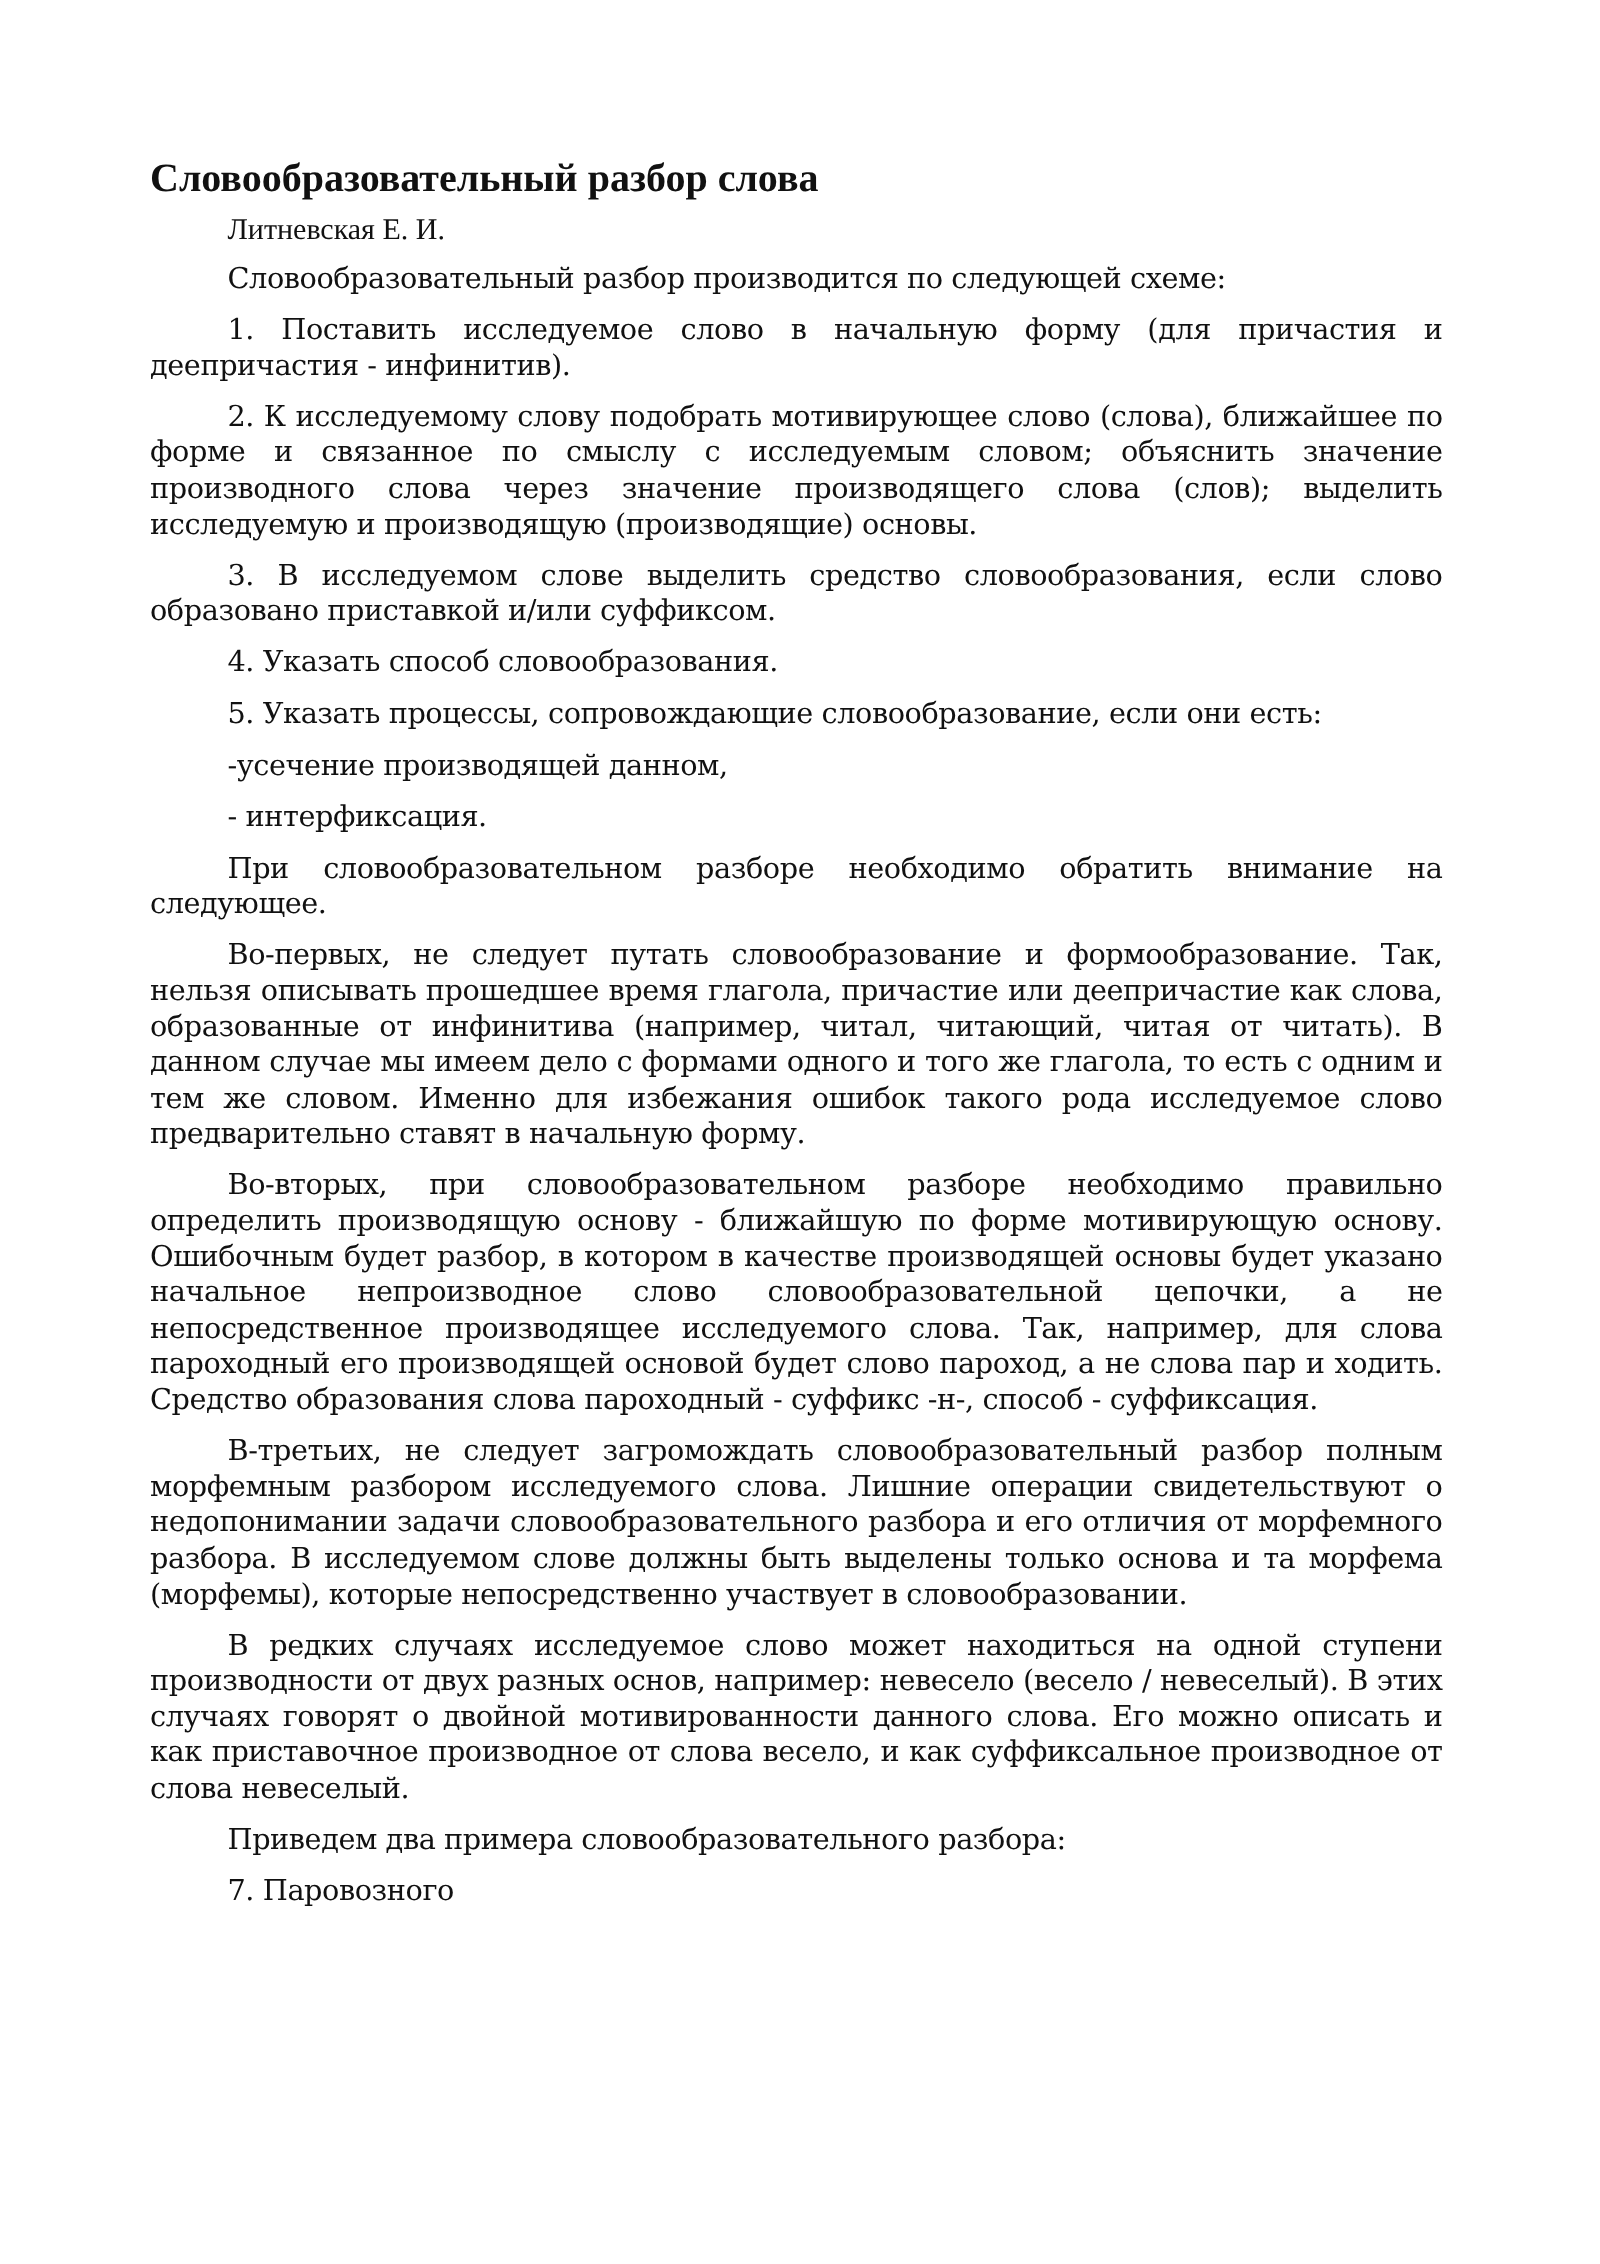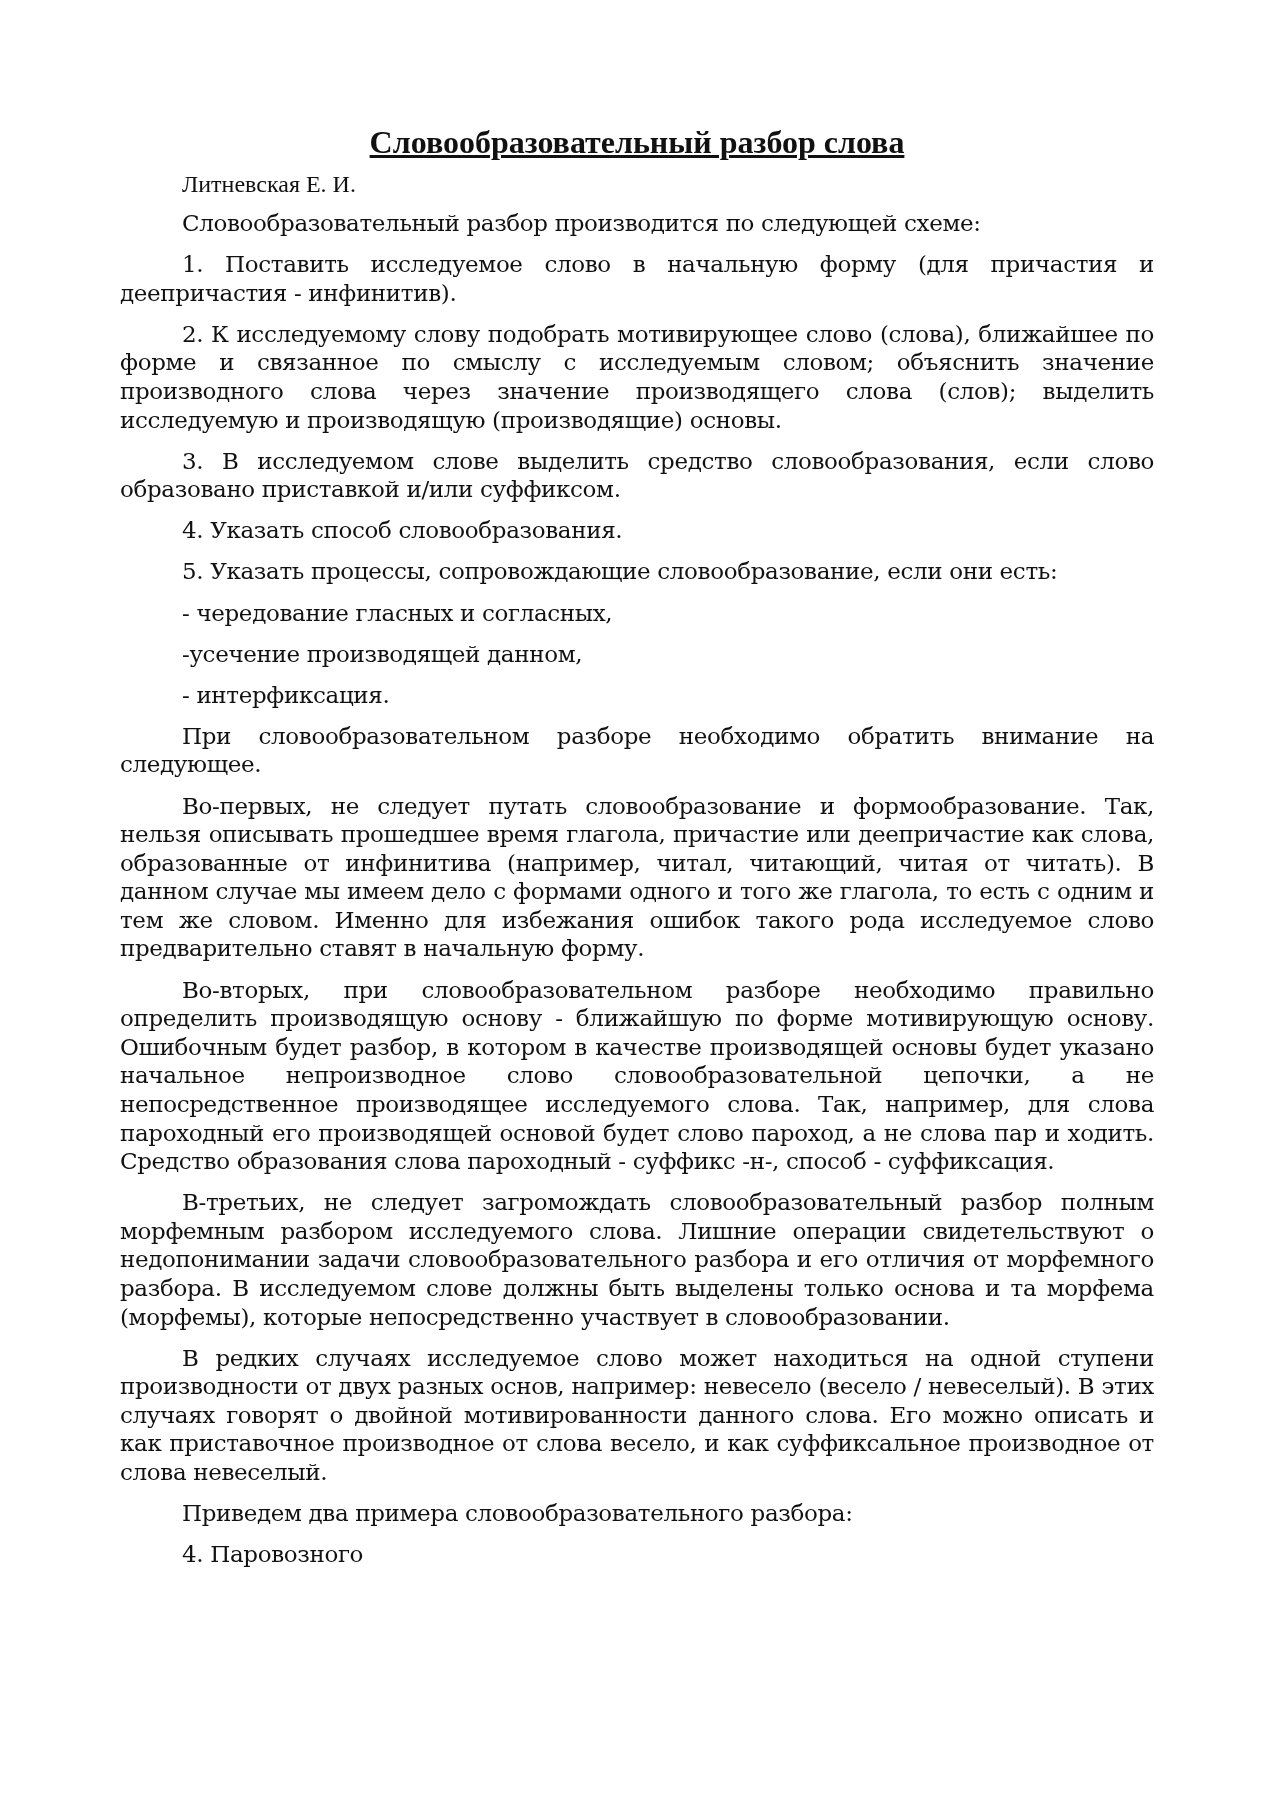--- a/index.html
+++ b/index.html
@@ -19,24 +19,23 @@
     position: absolute;
     left: 120px;
     top: 122px;
     width: 1034px;
   }
   .title {
     font-family: "Liberation Serif", serif;
     font-weight: bold;
     font-size: 32px;
     line-height: 40px;
-    text-align: center;
+    text-align: left;
     margin: 0 0 6px 0;
     letter-spacing: 0px;
-    text-decoration: underline;
   }
   .author {
     font-size: 24px;
     line-height: 32px;
     margin: 0 0 9px 0;
     text-indent: 62px;
     font-weight: normal;
     font-family: Liberation Serif, serif;
   }
   p {
@@ -55,23 +54,22 @@
 <div class="page">
   <h1 class="title">Словообразовательный разбор слова</h1>
   <div class="author">Литневская Е. И.</div>
 
   <p>Словообразовательный разбор производится по следующей схеме:</p>
   <p>1. Поставить исследуемое слово в начальную форму (для причастия и деепричастия - инфинитив).</p>
   <p>2. К исследуемому слову подобрать мотивирующее слово (слова), ближайшее по форме и связанное по смыслу с исследуемым словом; объяснить значение производного слова через значение производящего слова (слов); выделить исследуемую и производящую (производящие) основы.</p>
   <p>3. В исследуемом слове выделить средство словообразования, если слово образовано приставкой и/или суффиксом.</p>
   <p>4. Указать способ словообразования.</p>
   <p>5. Указать процессы, сопровождающие словообразование, если они есть:</p>
-  <p>- чередование гласных и согласных,</p>
   <p>-усечение производящей данном,</p>
   <p>- интерфиксация.</p>
   <p>При словообразовательном разборе необходимо обратить внимание на следующее.</p>
   <p>Во-первых, не следует путать словообразование и формообразование. Так, нельзя описывать прошедшее время глагола, причастие или деепричастие как слова, образованные от инфинитива (например, читал, читающий, читая от читать). В данном случае мы имеем дело с формами одного и того же глагола, то есть с одним и тем же словом. Именно для избежания ошибок такого рода исследуемое слово предварительно ставят в начальную форму.</p>
   <p>Во-вторых, при словообразовательном разборе необходимо правильно определить производящую основу - ближайшую по форме мотивирующую основу. Ошибочным будет разбор, в котором в качестве производящей основы будет указано начальное непроизводное слово словообразовательной цепочки, а не непосредственное производящее исследуемого слова. Так, например, для слова пароходный его производящей основой будет слово пароход, а не слова пар и ходить. Средство образования слова пароходный - суффикс -н-, способ - суффиксация.</p>
   <p>В-третьих, не следует загромождать словообразовательный разбор полным морфемным разбором исследуемого слова. Лишние операции свидетельствуют о недопонимании задачи словообразовательного разбора и его отличия от морфемного разбора. В исследуемом слове должны быть выделены только основа и та морфема (морфемы), которые непосредственно участвует в словообразовании.</p>
   <p>В редких случаях исследуемое слово может находиться на одной ступени производности от двух разных основ, например: невесело (весело / невеселый). В этих случаях говорят о двойной мотивированности данного слова. Его можно описать и как приставочное производное от слова весело, и как суффиксальное производное от слова невеселый.</p>
   <p>Приведем два примера словообразовательного разбора:</p>
-  <p>4. Паровозного</p>
+  <p>7. Паровозного</p>
 </div>
 
 </body></html>

